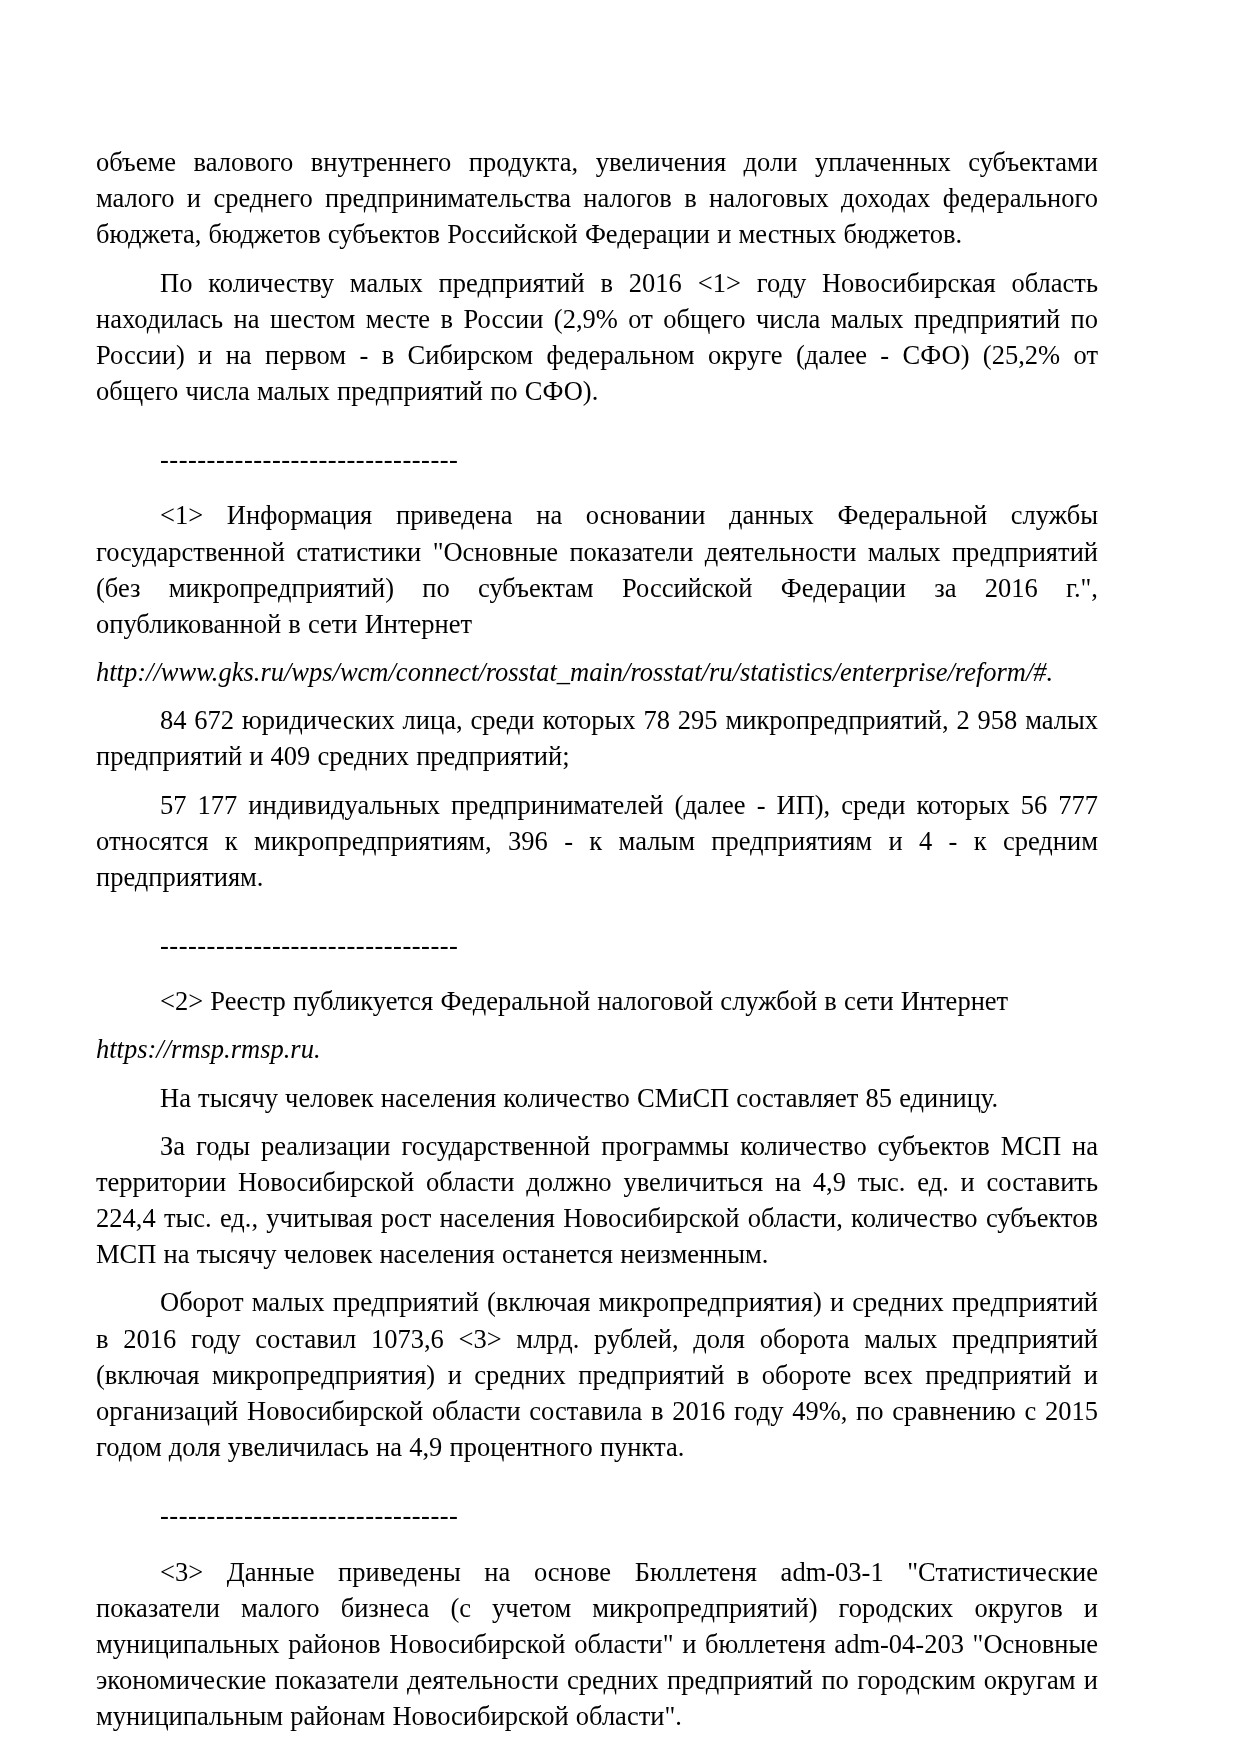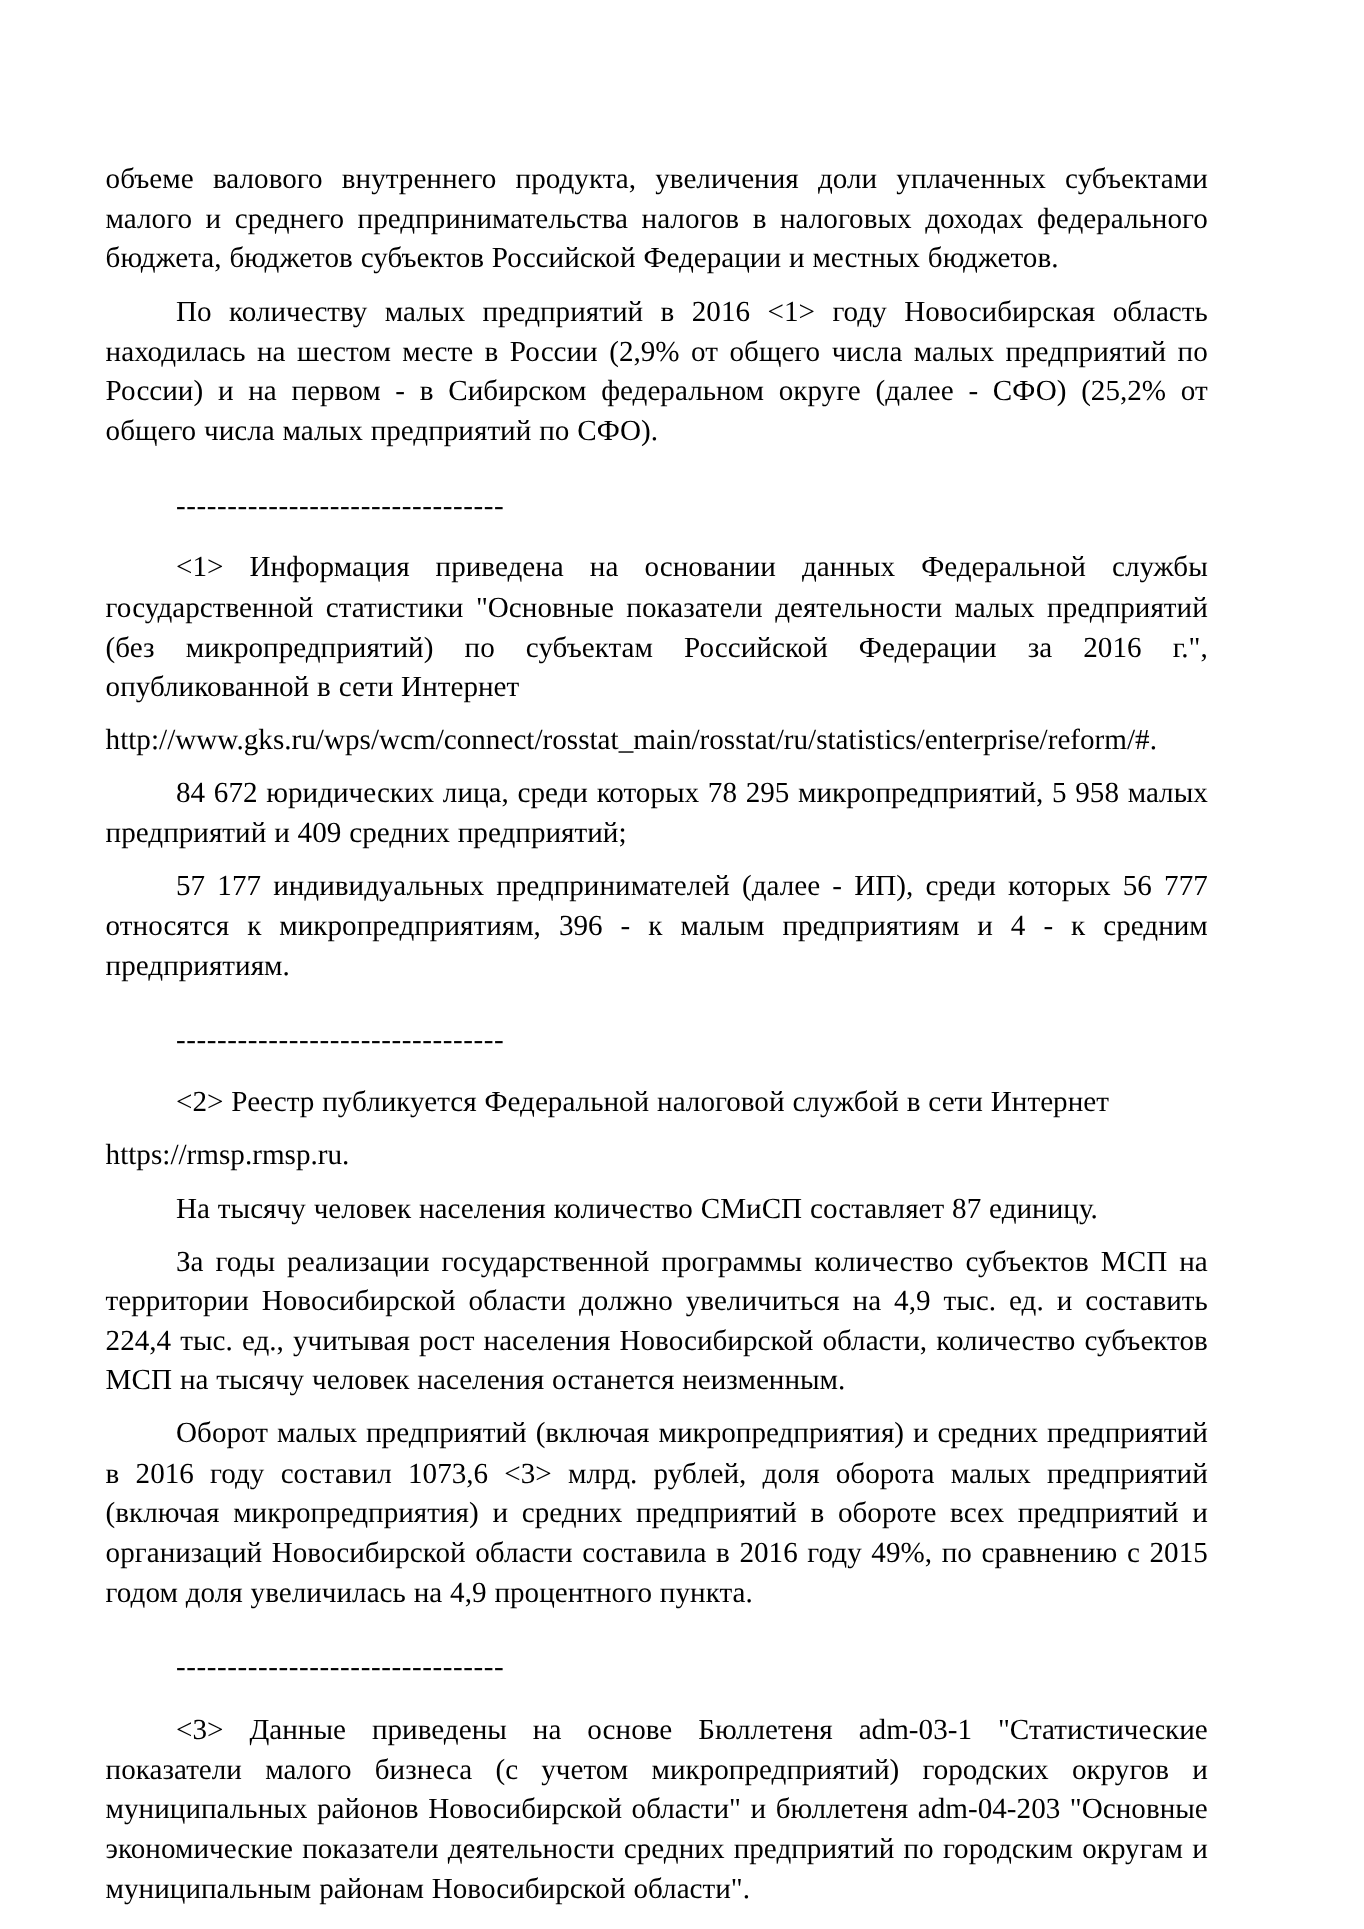--- a/index.html
+++ b/index.html
@@ -50,20 +50,21 @@
     font-size: 26.5px;
     line-height: 1.365;
     letter-spacing: 0.5px;
     white-space: pre;
     font-family: "Liberation Serif", "DejaVu Serif", serif;
   }
   .urlline {
     text-indent: 0;
     text-align: left;
     word-spacing: normal;
+    font-style: italic;
   }
 </style>
 </head>
 <body>
 
 <div class="page">
   <div class="doc-body">
 
     <p class="para noindent">объеме валового внутреннего продукта, увеличения доли уплаченных субъектами малого и среднего предпринимательства налогов в налоговых доходах федерального бюджета, бюджетов субъектов Российской Федерации и местных бюджетов.</p>
 
@@ -73,35 +74,35 @@
 
     <div class="rule-line">--------------------------------</div>
 
     <div class="gap-small"></div>
 
     <p class="para">&lt;1&gt; Информация приведена на основании данных Федеральной службы государственной статистики "Основные показатели деятельности малых предприятий (без микропредприятий) по субъектам Российской Федерации за 2016 г.", опубликованной в сети Интернет</p>
 
     <p class="para noindent urlline">http://www.gks.ru/wps/wcm/connect/rosstat_main/rosstat/ru/statistics/enterprise/reform/#.</p>
 
 
-    <p class="para">84 672 юридических лица, среди которых 78 295 микропредприятий, 5 958 малых предприятий и 409 средних предприятий;</p>
+    <p class="para">84 672 юридических лица, среди которых 78 295 микропредприятий, 2 958 малых предприятий и 409 средних предприятий;</p>
 
     <p class="para">57 177 индивидуальных предпринимателей (далее - ИП), среди которых 56 777 относятся к микропредприятиям, 396 - к малым предприятиям и 4 - к средним предприятиям.</p>
 
     <div class="block-gap"></div>
 
     <div class="rule-line">--------------------------------</div>
 
     <div class="gap-small"></div>
 
     <p class="para">&lt;2&gt; Реестр публикуется Федеральной налоговой службой в сети Интернет</p>
 
     <p class="para noindent urlline">https://rmsp.rmsp.ru.</p>
 
-    <p class="para">На тысячу человек населения количество СМиСП составляет 87 единицу.</p>
+    <p class="para">На тысячу человек населения количество СМиСП составляет 85 единицу.</p>
 
     <p class="para">За годы реализации государственной программы количество субъектов МСП на территории Новосибирской области должно увеличиться на 4,9 тыс. ед. и составить 224,4 тыс. ед., учитывая рост населения Новосибирской области, количество субъектов МСП на тысячу человек населения останется неизменным.</p>
 
     <p class="para">Оборот малых предприятий (включая микропредприятия) и средних предприятий в 2016 году составил 1073,6 &lt;3&gt; млрд. рублей, доля оборота малых предприятий (включая микропредприятия) и средних предприятий в обороте всех предприятий и организаций Новосибирской области составила в 2016 году 49%, по сравнению с 2015 годом доля увеличилась на 4,9 процентного пункта.</p>
 
     <div class="block-gap"></div>
 
     <div class="rule-line">--------------------------------</div>
 
     <div class="gap-small"></div>

